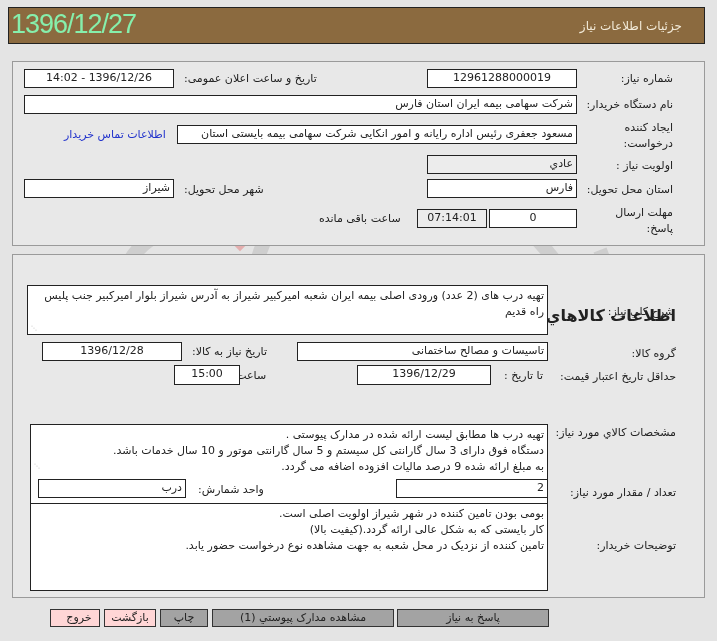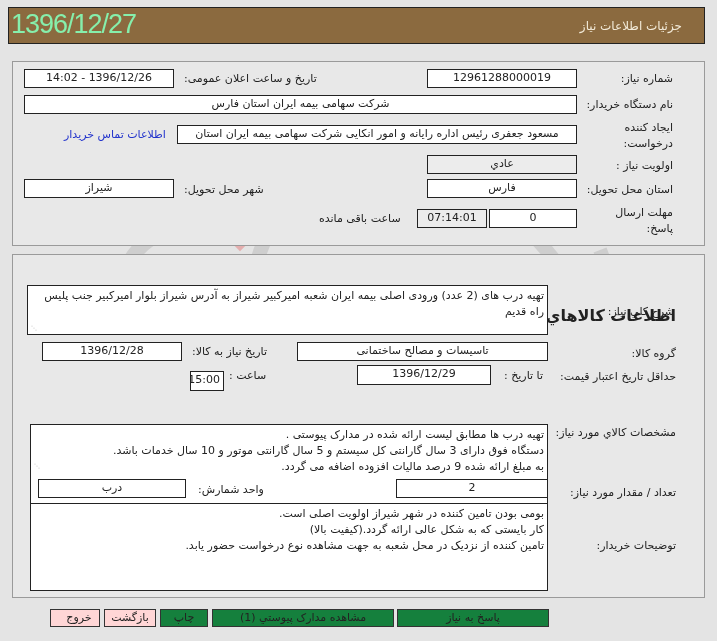--- a/index.html
+++ b/index.html
@@ -3,28 +3,28 @@
 <meta charset="utf-8">
 <style>
   html, body { margin:0; padding:0; }
   body { width:717px; height:641px; background:#e4e4e4; font-family:"DejaVu Sans", sans-serif; font-size:11px; color:#222; position:relative; overflow:hidden; direction:rtl; }
   .abs { position:absolute; }
   .header { left:8px; top:7px; width:697px; height:37px; background:#8b6a3f; border:1px solid #222; box-sizing:border-box; }
   .header-title { right:22px; top:11px; color:#f2ead8; font-size:12px; }
   .header-date { left:2px; top:1px; color:#86efac; font-size:27px; font-family:"Liberation Sans", sans-serif; direction:ltr; letter-spacing:-1px; }
   .panel { border:1px solid #9a9a9a; background:#e8e8e8; box-sizing:border-box; }
   .lbl { color:#222; white-space:nowrap; }
-  .box { background:#fff; border:1px solid #222; box-sizing:border-box; padding:0 3px; white-space:nowrap; overflow:hidden; line-height:16px;text-align:center; }
+  .box { background:#fff; border:1px solid #222; box-sizing:border-box; padding:0 3px; white-space:nowrap; overflow:hidden; line-height:16px; }
   .box.center { text-align:center; }
   .box.grey { background:#ececec; }
   .ta { background:#fff; border:1px solid #222; box-sizing:border-box; padding:2px 3px; line-height:16px; white-space:pre-line; }
   .link { color:#2233cc; }
   .section-title { font-weight:bold; font-size:16px;margin-top:41px; }
   .btn { border:1px solid #333; box-sizing:border-box; height:18px; line-height:16px; text-align:center; cursor:pointer; }
-  .btn.green { background:#15803d; }
+  .btn.green { background:#a3a3a3; }
   .btn.red { background:#ffd6d6; }
   .grip { left:3px; bottom:1px; width:6px; height:6px; color:#999; font-size:6px; line-height:6px; }
   .wm { pointer-events:none; }
 </style>
 </head>
 <body>
 
 <svg class="abs wm" style="left:0;top:0;" width="717" height="641">
   <g fill="none" stroke="#bdbdbd" stroke-width="14" opacity="0.55">
     <path d="M120 330 Q 110 250 170 230"></path>
@@ -48,21 +48,21 @@
 <div class="abs box center" style="left:427px;top:69px;width:150px;height:19px;">12961288000019</div>
 
 <div class="abs lbl" style="left:184px;top:72px;">تاریخ و ساعت اعلان عمومی:</div>
 <div class="abs box center" style="left:24px;top:69px;width:150px;height:19px;">1396/12/26 - 14:02</div>
 
 <div class="abs lbl" style="right:44px;top:98px;">نام دستگاه خریدار:</div>
 <div class="abs box" style="left:24px;top:95px;width:553px;height:19px;">شرکت سهامی بیمه ایران استان فارس</div>
 
 <div class="abs lbl" style="right:44px;top:121px;">ایجاد کننده</div>
 <div class="abs lbl" style="right:44px;top:137px;">درخواست:</div>
-<div class="abs box" style="left:177px;top:125px;width:400px;height:19px;">مسعود جعفری رئیس اداره رایانه و امور انکایی شرکت سهامی بیمه ایران استان</div>
+<div class="abs box" style="left:177px;top:125px;width:400px;height:19px;">مسعود جعفری رئیس اداره رایانه و امور انکایی شرکت سهامی بیمه بایستی استان</div>
 <div class="abs link" style="left:64px;top:128px;">اطلاعات تماس خریدار</div>
 
 <div class="abs lbl" style="right:44px;top:159px;">اولویت نیاز :</div>
 <div class="abs box grey" style="left:427px;top:155px;width:150px;height:19px;">عادي</div>
 
 <div class="abs lbl" style="right:44px;top:183px;">استان محل تحویل:</div>
 <div class="abs box" style="left:427px;top:179px;width:150px;height:19px;">فارس</div>
 
 <div class="abs lbl" style="left:184px;top:183px;">شهر محل تحویل:</div>
 <div class="abs box" style="left:24px;top:179px;width:150px;height:19px;">شیراز</div>
@@ -84,21 +84,21 @@
 
 <div class="abs lbl" style="right:41px;top:347px;">گروه کالا:</div>
 <div class="abs box" style="left:297px;top:342px;width:251px;height:19px;">تاسیسات و مصالح ساختمانی</div>
 <div class="abs lbl" style="left:192px;top:345px;">تاریخ نیاز به کالا:</div>
 <div class="abs box center" style="left:42px;top:342px;width:140px;height:19px;">1396/12/28</div>
 
 <div class="abs lbl" style="right:41px;top:370px;">حداقل تاریخ اعتبار قیمت:</div>
 <div class="abs lbl" style="left:504px;top:369px;">تا تاریخ :</div>
 <div class="abs box center" style="left:357px;top:365px;width:134px;height:20px;">1396/12/29</div>
 <div class="abs lbl" style="left:229px;top:369px;">ساعت :</div>
-<div class="abs box center" style="left:190px;top:365px;width:34px;height:20px;margin-top:6px;">15:00</div>
+<div class="abs box center" style="left:174px;top:365px;width:66px;height:20px;">15:00</div>
 
 <div class="abs lbl" style="right:41px;top:426px;">مشخصات کالاي مورد نياز:</div>
 <div class="abs ta" style="left:30px;top:391px;width:518px;height:82px;margin-top:33px;">تهیه درب ها مطابق لیست ارائه شده در مدارک پیوستی .
 دستگاه فوق دارای 3 سال گارانتی کل سیستم و 5 سال گارانتی موتور و 10 سال خدمات باشد.
 به مبلغ ارائه شده 9 درصد مالیات افزوده اضافه می گردد.</div>
 <div class="abs grip" style="left:34px;top:463px;">⋰</div>
 
 <div class="abs lbl" style="right:41px;top:486px;">تعداد / مقدار مورد نياز:</div>
 <div class="abs box" style="left:396px;top:479px;width:152px;height:19px;">2</div>
 <div class="abs lbl" style="left:198px;top:483px;">واحد شمارش:</div>

